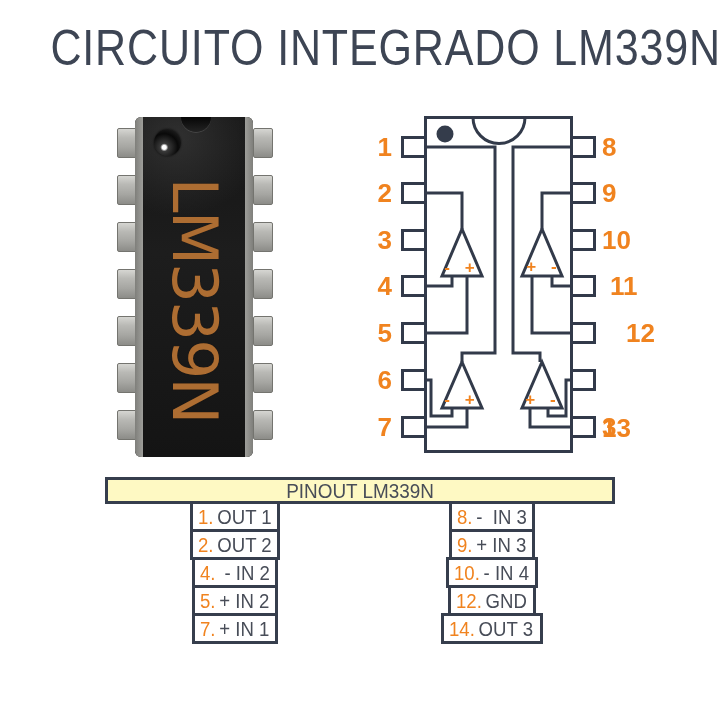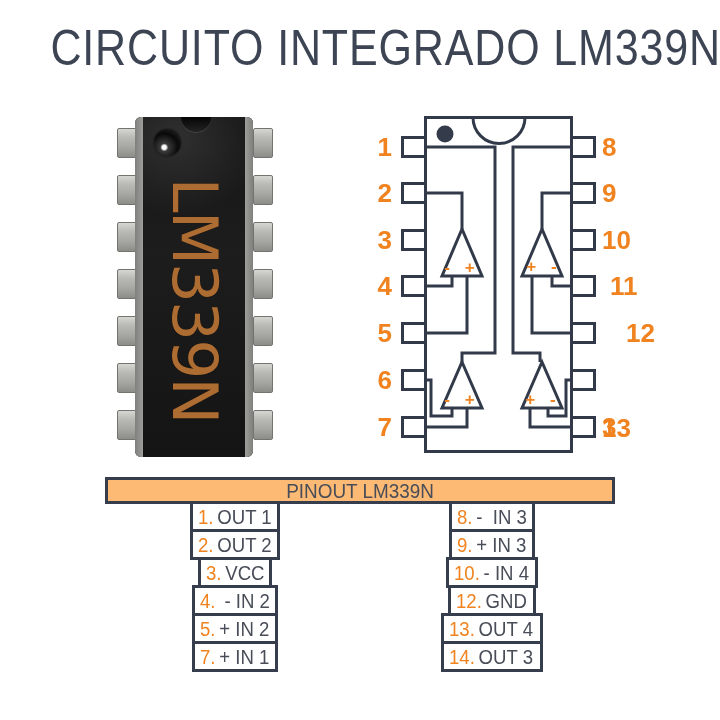--- a/index.html
+++ b/index.html
@@ -38,21 +38,21 @@
   
   .schematic{position:absolute;left:0;top:0;width:720px;height:720px;}
   .pinnum{position:absolute;font-size:26px;font-weight:bold;color:#f0831f;line-height:28px;}
   .pinnum.leftcol{width:40px;text-align:right;}
   .pinnum.rightcol{width:46px;text-align:left;}
   .cmp-label{position:absolute;width:56px;text-align:center;font-size:17px;font-weight:bold;
              color:#f0831f;letter-spacing:5px;line-height:18px;white-space:pre;}
 
   
   .ptable{position:absolute;left:105px;top:477px;width:510px;}
-  .ptable-header{box-sizing:border-box;width:510px;height:27px;border:3px solid #363e4d;background:#fdba74;
+  .ptable-header{box-sizing:border-box;width:510px;height:27px;border:3px solid #363e4d;background:#fef9c3;
                  text-align:center;}
   .ptable-header span{display:inline-block;font-size:21px;color:#484d58;line-height:21px;
                       transform:scaleX(0.9);transform-origin:50% 50%;white-space:pre;}
   .ptable-cols{position:absolute;left:0;top:24px;width:510px;display:flex;}
   .pcol{display:flex;flex-direction:column;align-items:center;}
   .pcol.left{width:260px;margin-right:4px;}
   .pcol.right{width:246px;}
   .pcell{box-sizing:border-box;height:31px;border:3px solid #363e4d;background:#fff;
          padding:2px 0 0 5px;white-space:pre;overflow:hidden;}
   .pcell + .pcell{margin-top:-3px;}
@@ -165,29 +165,27 @@
   <div class="cmp-label" style="left:515px;top:391px;">+ -</div>
 
   <div class="ptable">
     <div class="ptable-header">
       <span>PINOUT LM339N</span>
     </div>
     <div class="ptable-cols">
       <div class="pcol left">
         <div class="pcell"><span class="inner"><span class="num">1.</span><span class="lbl">OUT 1</span></span></div>
         <div class="pcell"><span class="inner"><span class="num">2.</span><span class="lbl">OUT 2</span></span></div>
-        <div class="pcell"><span class="inner"><span class="num">3.</span><span class="lbl">VCC</span></span></div>
         <div class="pcell"><span class="inner"><span class="num">4.</span><span class="lbl"> - IN 2</span></span></div>
         <div class="pcell"><span class="inner"><span class="num">5.</span><span class="lbl">+ IN 2</span></span></div>
         <div class="pcell"><span class="inner"><span class="num">7.</span><span class="lbl">+ IN 1</span></span></div>
       </div>
       <div class="pcol right">
         <div class="pcell"><span class="inner"><span class="num">8.</span><span class="lbl">-  IN 3</span></span></div>
         <div class="pcell"><span class="inner"><span class="num">9.</span><span class="lbl">+ IN 3</span></span></div>
         <div class="pcell"><span class="inner"><span class="num">10.</span><span class="lbl">- IN 4</span></span></div>
         <div class="pcell"><span class="inner"><span class="num">12.</span><span class="lbl">GND</span></span></div>
-        <div class="pcell"><span class="inner"><span class="num">13.</span><span class="lbl">OUT 4</span></span></div>
         <div class="pcell"><span class="inner"><span class="num">14.</span><span class="lbl">OUT 3</span></span></div>
       </div>
     </div>
   </div>
 
 </div>
 
 </body></html>

